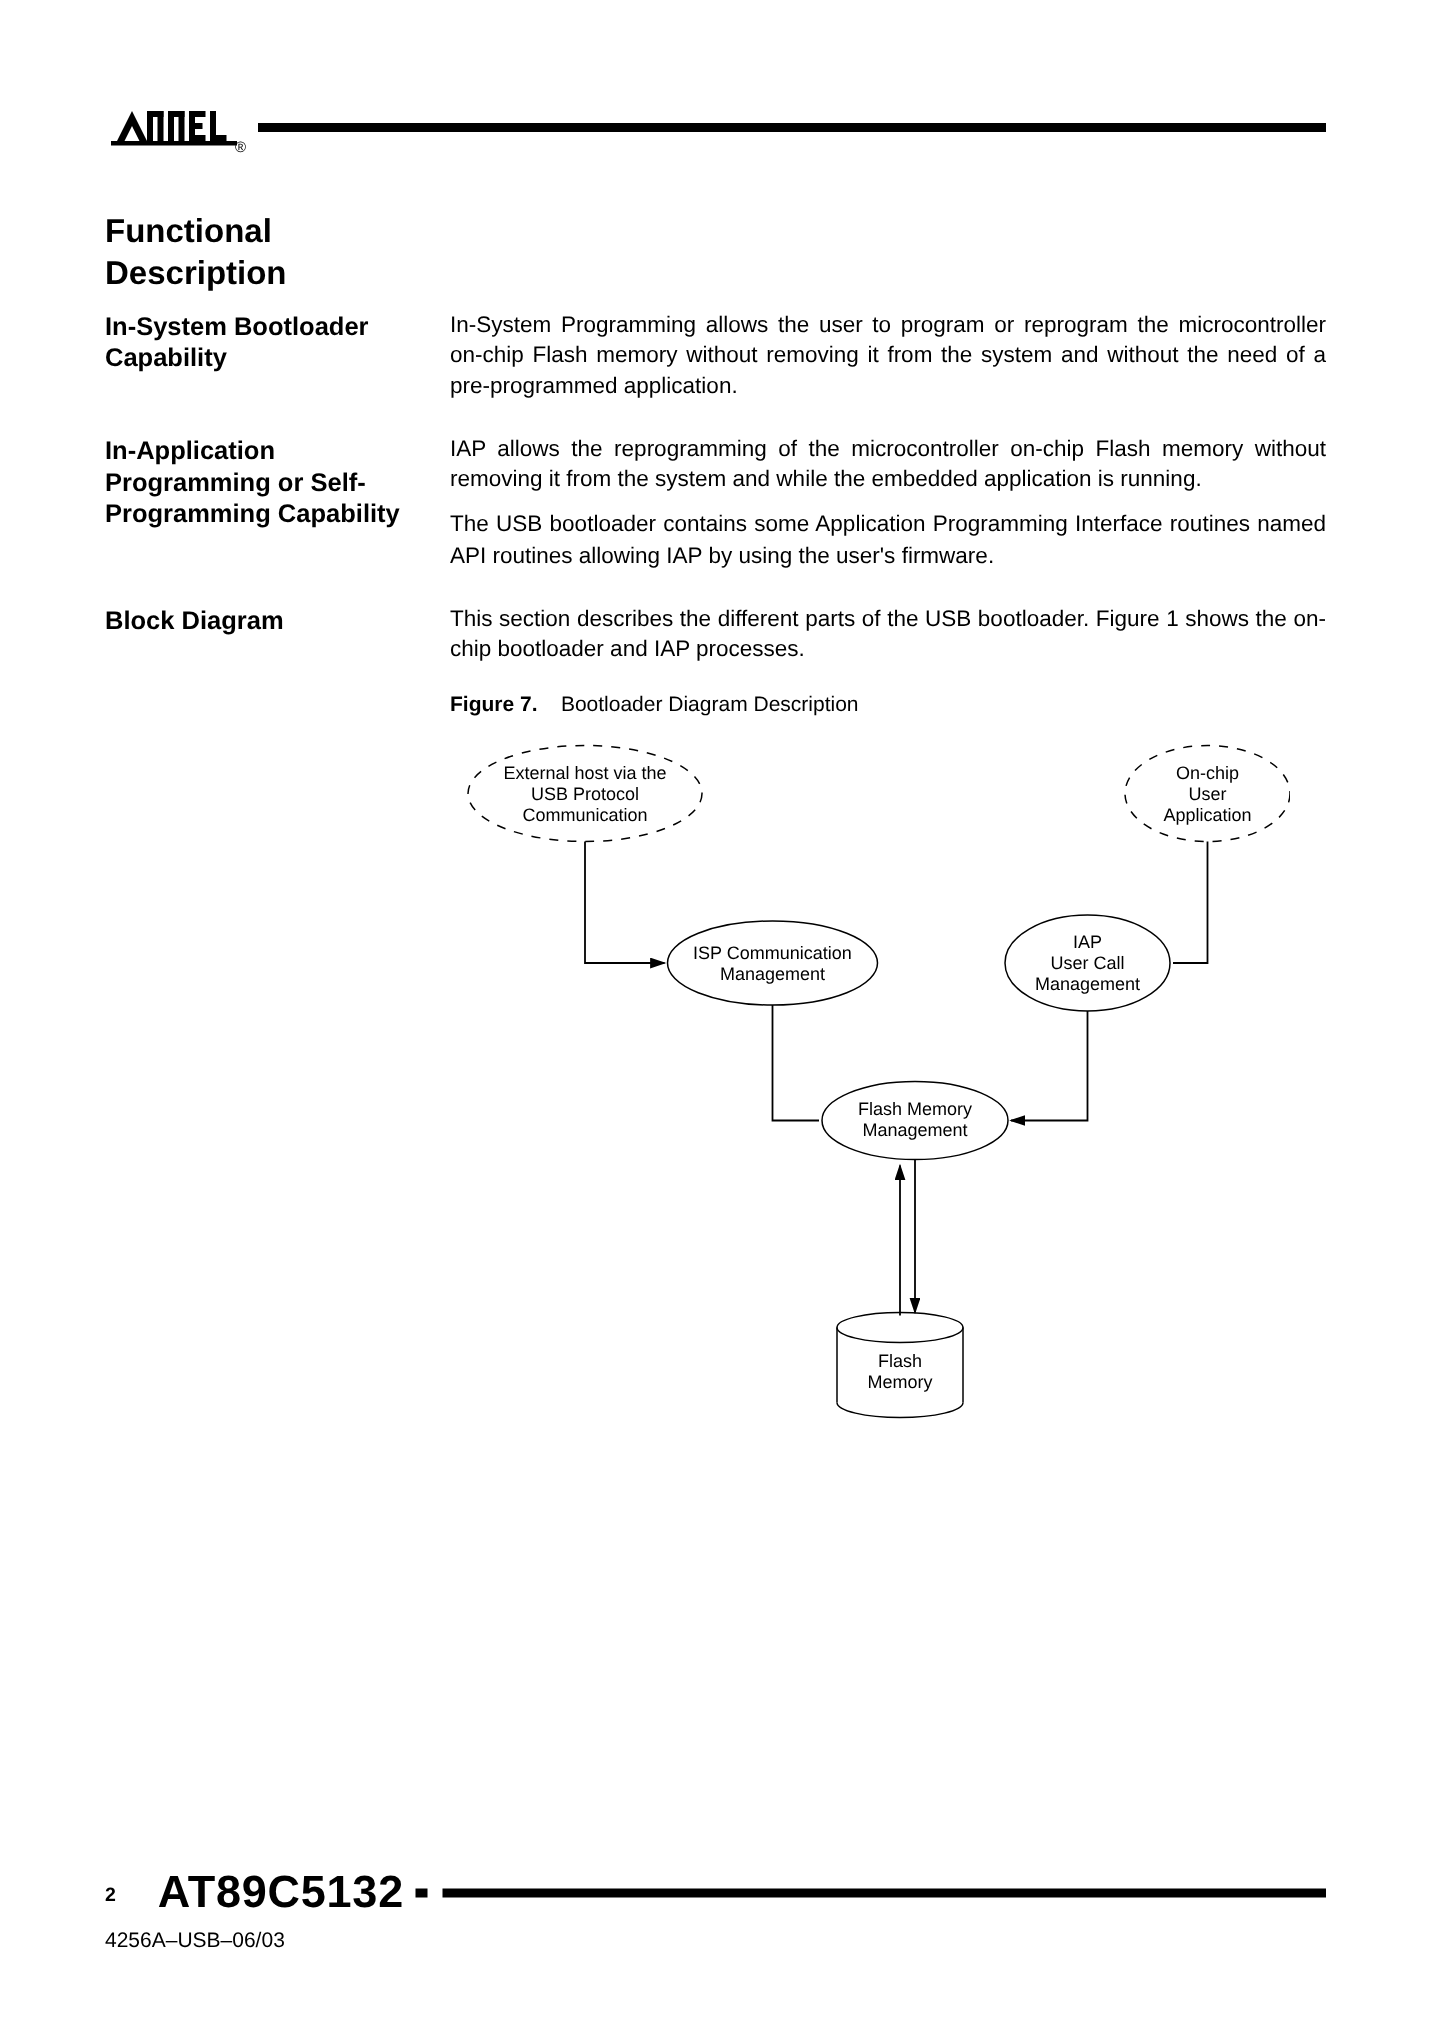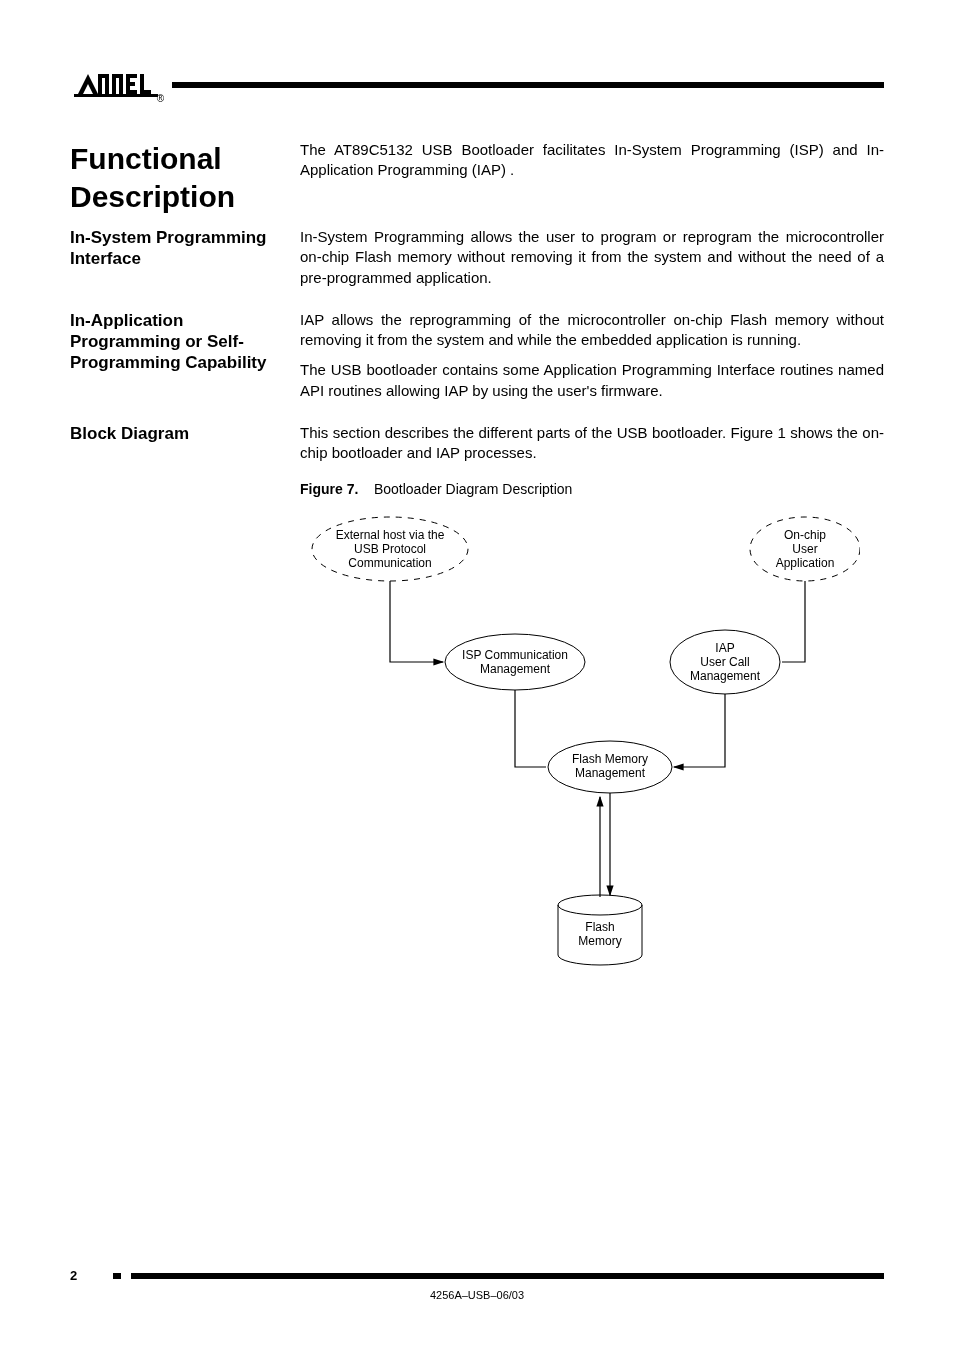--- a/index.html
+++ b/index.html
@@ -51,21 +51,21 @@
   }
   .left-col {
     width: 215px;
     flex: 0 0 215px;
     padding-right: 15px;
   }
   .right-col {
     flex: 1;
   }
   .h1 {
-    font-size: 30px;
+    font-size: 22px;
     font-weight: bold;
     line-height: 1.25;
   }
   .h2 {
     font-size: 17px;
     font-weight: bold;
     line-height: 1.25;
   }
   .body-text {
     font-size: 15px;
@@ -110,22 +110,22 @@
     background: #000;
     margin-left: 10px;
   }
   .footer-bar-gap {
     width: 8px;
     height: 6px;
     background: #000;
     margin-left: 8px;
   }
   .doc-id {
-    font-size: 11px;
-    text-align: center;
+    font-size: 14px;
+    text-align: left;
     margin-top: 6px;
   }
   .svg-text {
     font-family: Arial, Helvetica, sans-serif;
     font-size: 12px;
   }
 </style>
 </head>
 <body>
 
@@ -152,28 +152,25 @@
       <span class="reg">®</span>
     </div>
     <div class="gap"></div>
     <div class="bar"></div>
   </div>
 
   <div class="row">
     <div class="left-col">
       <div class="h1">Functional Description</div>
     </div>
-    <div class="right-col">
-      <div class="body-text">The AT89C5132 USB Bootloader facilitates In-System Programming (ISP) and In-Application Programming (IAP) .</div>
-    </div>
-  </div>
-
-  <div class="row">
-    <div class="left-col">
-      <div class="h2">In-System Programming Interface</div>
+  </div>
+
+  <div class="row">
+    <div class="left-col">
+      <div class="h2">In-System Bootloader Capability</div>
     </div>
     <div class="right-col">
       <div class="body-text">In-System Programming allows the user to program or reprogram the microcontroller on-chip Flash memory without removing it from the system and without the need of a pre-programmed application.</div>
     </div>
   </div>
 
   <div class="row">
     <div class="left-col">
       <div class="h2">In-Application Programming or Self-Programming Capability</div>
     </div>
@@ -247,19 +244,20 @@
           <line x1="310" y1="286" x2="310" y2="388" stroke="#000" stroke-width="1.2" marker-end="url(#arrow)"></line>
           <line x1="300" y1="390" x2="300" y2="290" stroke="#000" stroke-width="1.2" marker-end="url(#arrow)"></line>
         </svg>
       </div>
     </div>
   </div>
 
   <div class="footer">
     <div class="footer-line">
       <span class="page-num">2</span>
+      <span class="chip-name">AT89C5132</span>
       <div class="footer-bar-gap"></div>
       <div class="footer-bar"></div>
     </div>
     <div class="doc-id">4256A–USB–06/03</div>
   </div>
 
 </div>
 
 </body></html>

